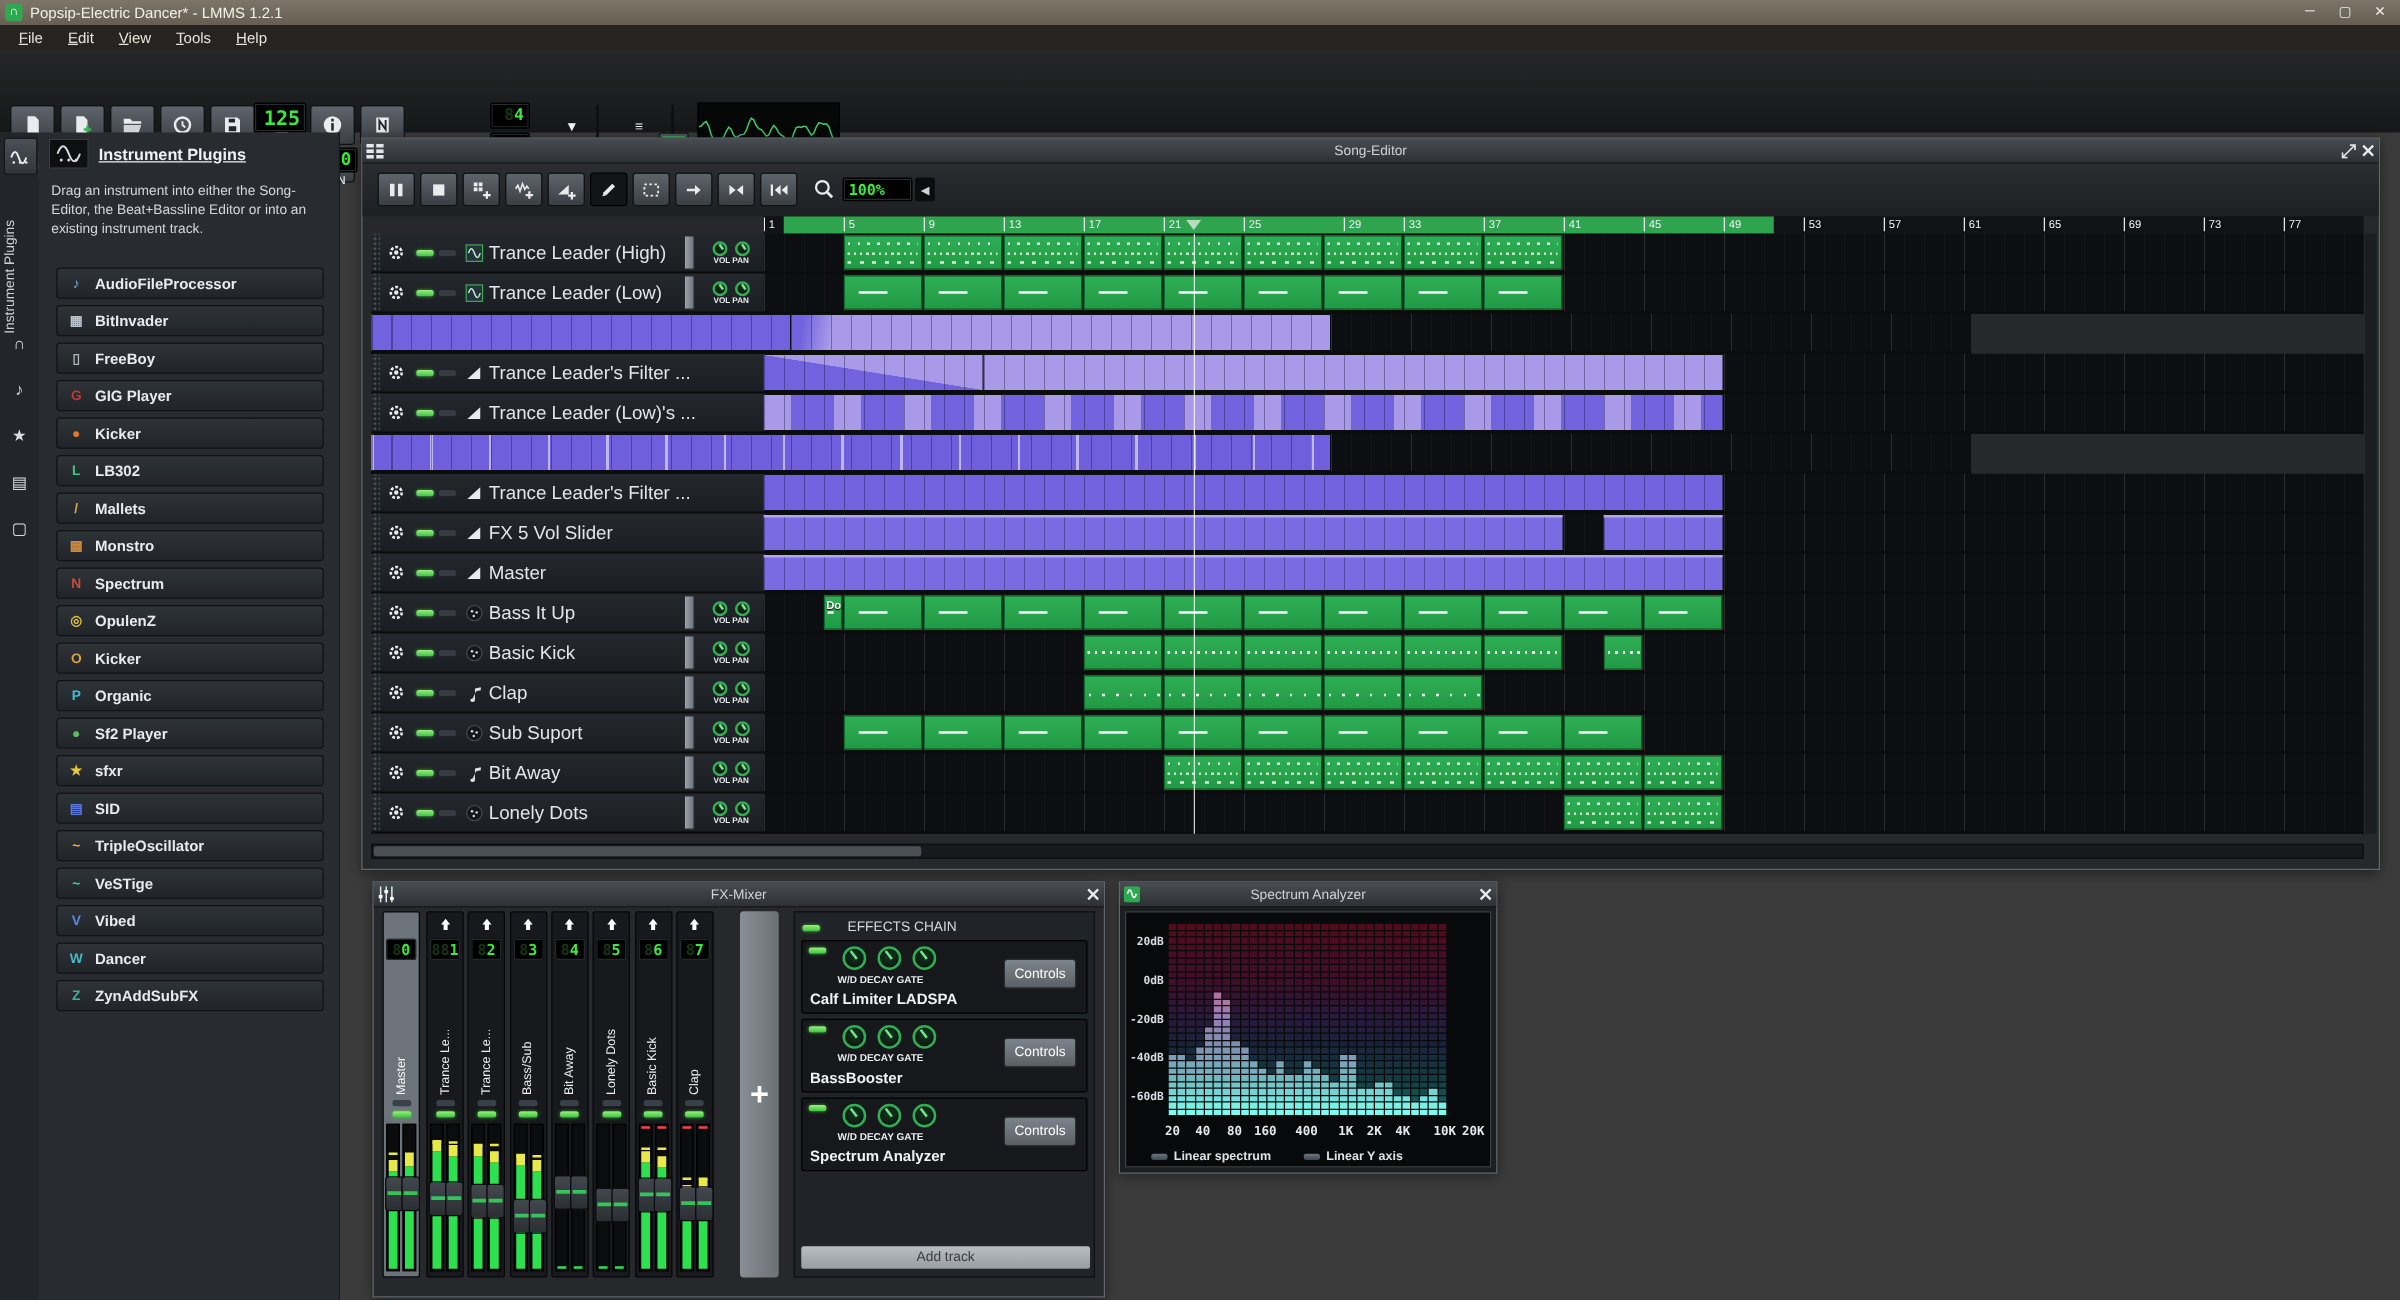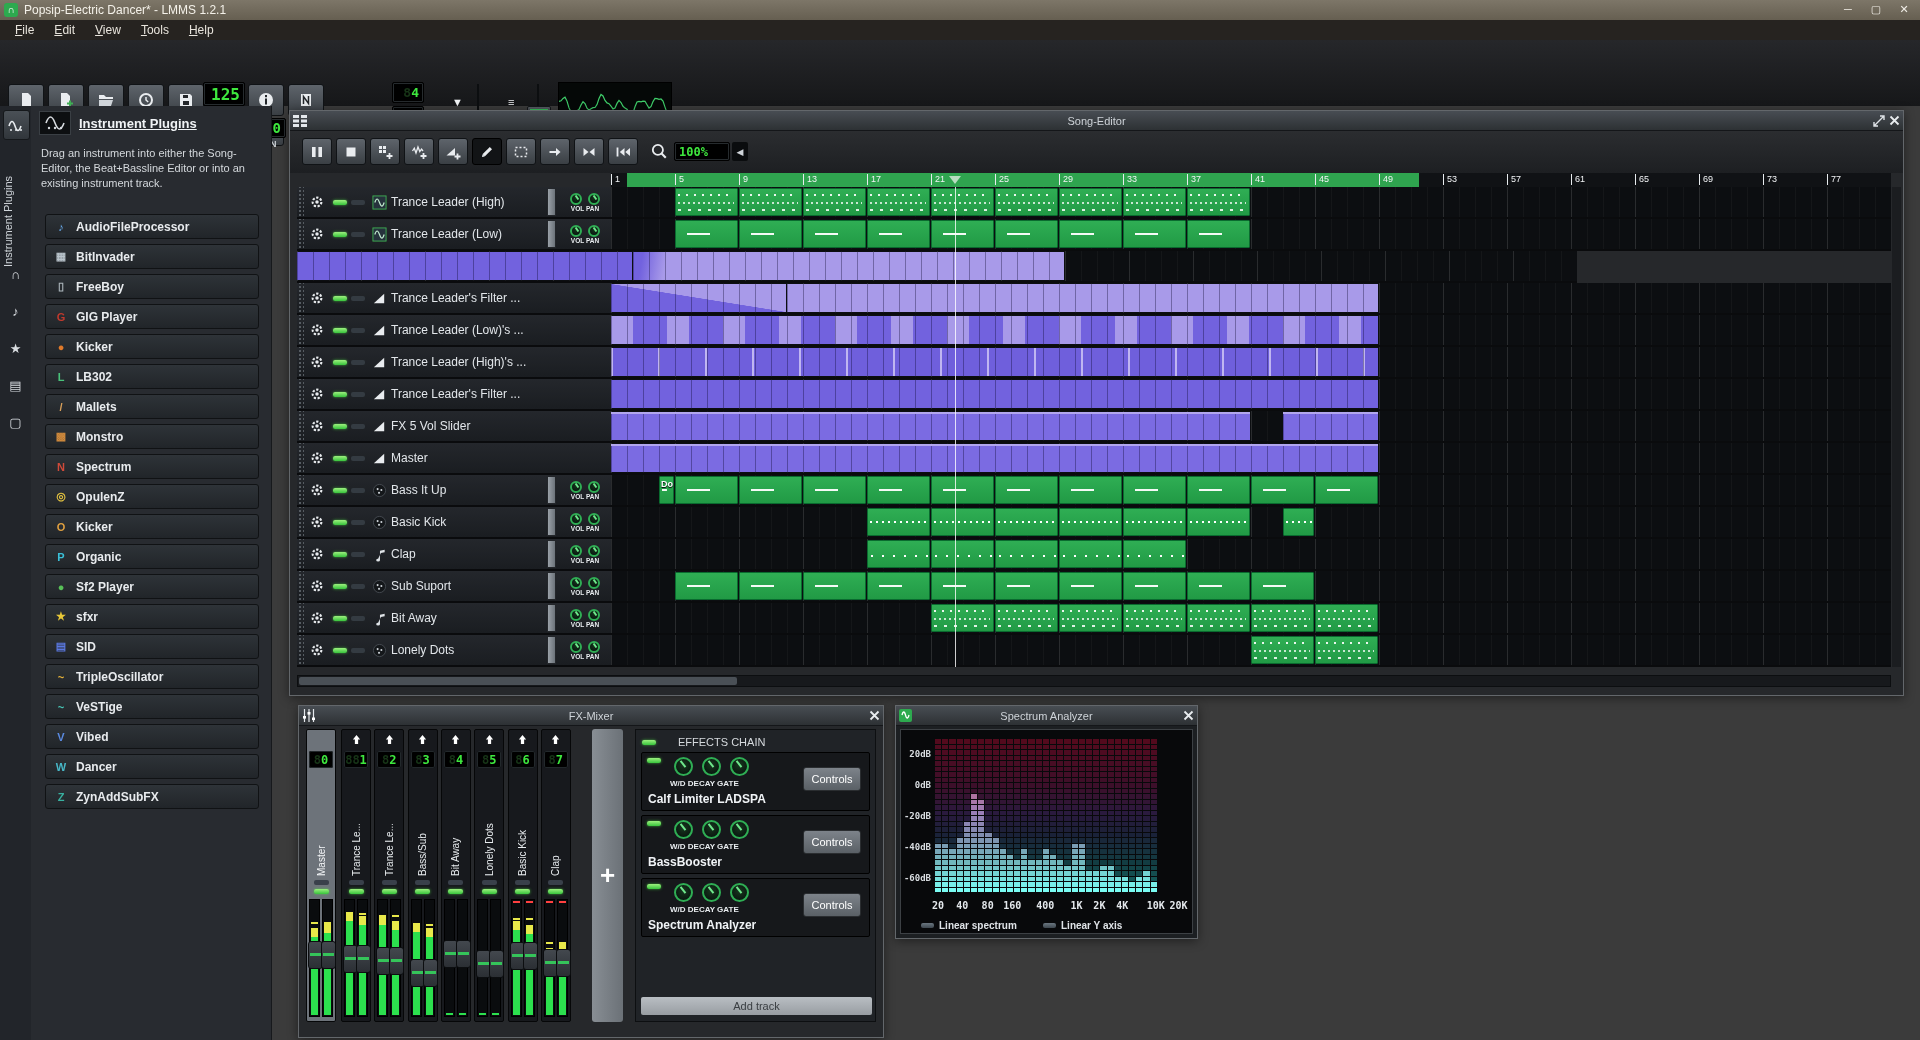--- a/index.html
+++ b/index.html
@@ -93,21 +93,21 @@
   #tracks{position:absolute;left:7px;top:76px;width:1594px;}
   .trow{display:flex;height:32px;}
   .thead{width:314px;display:flex;align-items:center;
     background:linear-gradient(#24272c,#1a1d21);border-bottom:2px solid #0a0b0d;box-sizing:border-box;}
   .grip{width:7px;align-self:stretch;background-image:radial-gradient(#565c62 1px,transparent 1px);background-size:4px 4px;background-position:1px 2px;}
   .gearbox{width:26px;display:flex;justify-content:center;}
   .ledcol{width:38px;display:flex;gap:4px;justify-content:center;}
   .led{width:14px;height:5px;border-radius:2px;background:linear-gradient(#9cf07e,#37c43c);box-shadow:0 0 3px rgba(80,220,70,.7);}
   .led.off{width:14px;height:5px;background:#343b42;box-shadow:none;}
   .iconbox{width:23px;display:flex;justify-content:center;align-items:center;font-size:12px;color:#f0f2f4;}
-  .tname{font-size:12px;color:#e2e6ea;white-space:nowrap;overflow:hidden;flex:1;}
+  .tname{font-size:15px;color:#e2e6ea;white-space:nowrap;overflow:hidden;flex:1;}
   .minifader{width:7px;height:26px;background:linear-gradient(90deg,#9aa1a8,#6c737a);border:1px solid #23262a;margin-right:3px;}
   .knobcell{width:52px;text-align:center;}
   .knobpair{display:flex;justify-content:center;gap:6px;}
   .knob{width:12px;height:12px;border-radius:50%;border:2px solid #2fae54;
     background:radial-gradient(circle at 50% 40%,#14321c,#0a1810 75%);position:relative;box-sizing:border-box;}
   .knob::after{content:'';position:absolute;left:4px;top:0px;width:2px;height:5px;background:#6fe88c;transform:rotate(-35deg);}
   .knoblabels{font-size:6.5px;color:#e8ecef;letter-spacing:0;margin-top:0px;font-weight:bold;}
   .tcontent{position:relative;width:1280px;border-bottom:2px solid #0a0b0d;box-sizing:border-box;
     background-color:#0c0e11;
     background-image:repeating-linear-gradient(90deg,rgba(255,255,255,.09) 0 1px,transparent 1px 64px),
@@ -612,21 +612,21 @@
       </div>
     <div id="timeline">
         <div id="loopband" style="left: 16px; width: 792px;"></div>
         <span class="tl-num" style="left: 0px;">1</span>
         <span class="tl-num" style="left: 64px;">5</span>
         <span class="tl-num" style="left: 128px;">9</span>
         <span class="tl-num" style="left: 192px;">13</span>
         <span class="tl-num" style="left: 256px;">17</span>
         <span class="tl-num" style="left: 320px;">21</span>
         <span class="tl-num" style="left: 384px;">25</span>
-        <span class="tl-num" style="left: 448px;">29</span>
+        <span class="tl-num" style="left: 464px;">29</span>
         <span class="tl-num" style="left: 512px;">33</span>
         <span class="tl-num" style="left: 576px;">37</span>
         <span class="tl-num" style="left: 640px;">41</span>
         <span class="tl-num" style="left: 704px;">45</span>
         <span class="tl-num" style="left: 768px;">49</span>
         <span class="tl-num" style="left: 832px;">53</span>
         <span class="tl-num" style="left: 896px;">57</span>
         <span class="tl-num" style="left: 960px;">61</span>
         <span class="tl-num" style="left: 1024px;">65</span>
         <span class="tl-num" style="left: 1088px;">69</span>
@@ -766,39 +766,20 @@
                 <path d="M2 13L13 3v10z" fill="#e9ecef"></path>
               </svg>
             </div>
             <div class="tname">Trance Leader (Low)'s ...</div>
           </div>
           <div class="tcontent">
             <div class="aseg stripes" style="left: 0px; width: 767px;"></div>
           </div>
         </div>
         <div class="trow">
-          <div class="thead">
-            <div class="grip"></div>
-            <div class="gearbox">
-              <svg width="14" height="14" viewBox="0 0 16 16">
-                <circle cx="8" cy="8" r="5" fill="none" stroke="#e9ecef" stroke-width="2.4" stroke-dasharray="2.6 1.8"></circle>
-                <circle cx="8" cy="8" r="2" fill="#e9ecef"></circle>
-              </svg>
-            </div>
-            <div class="ledcol">
-              <div class="led"></div>
-              <div class="led off"></div>
-            </div>
-            <div class="iconbox">
-              <svg width="15" height="15" viewBox="0 0 16 16">
-                <path d="M2 13L13 3v10z" fill="#e9ecef"></path>
-              </svg>
-            </div>
-            <div class="tname">Trance Leader (High)'s ...</div>
-          </div>
           <div class="tcontent">
             <div class="aseg dark-lines" style="left: 0px; width: 767px;"></div>
           </div>
         </div>
         <div class="trow">
           <div class="thead">
             <div class="grip"></div>
             <div class="gearbox">
               <svg width="14" height="14" viewBox="0 0 16 16">
                 <circle cx="8" cy="8" r="5" fill="none" stroke="#e9ecef" stroke-width="2.4" stroke-dasharray="2.6 1.8"></circle>

